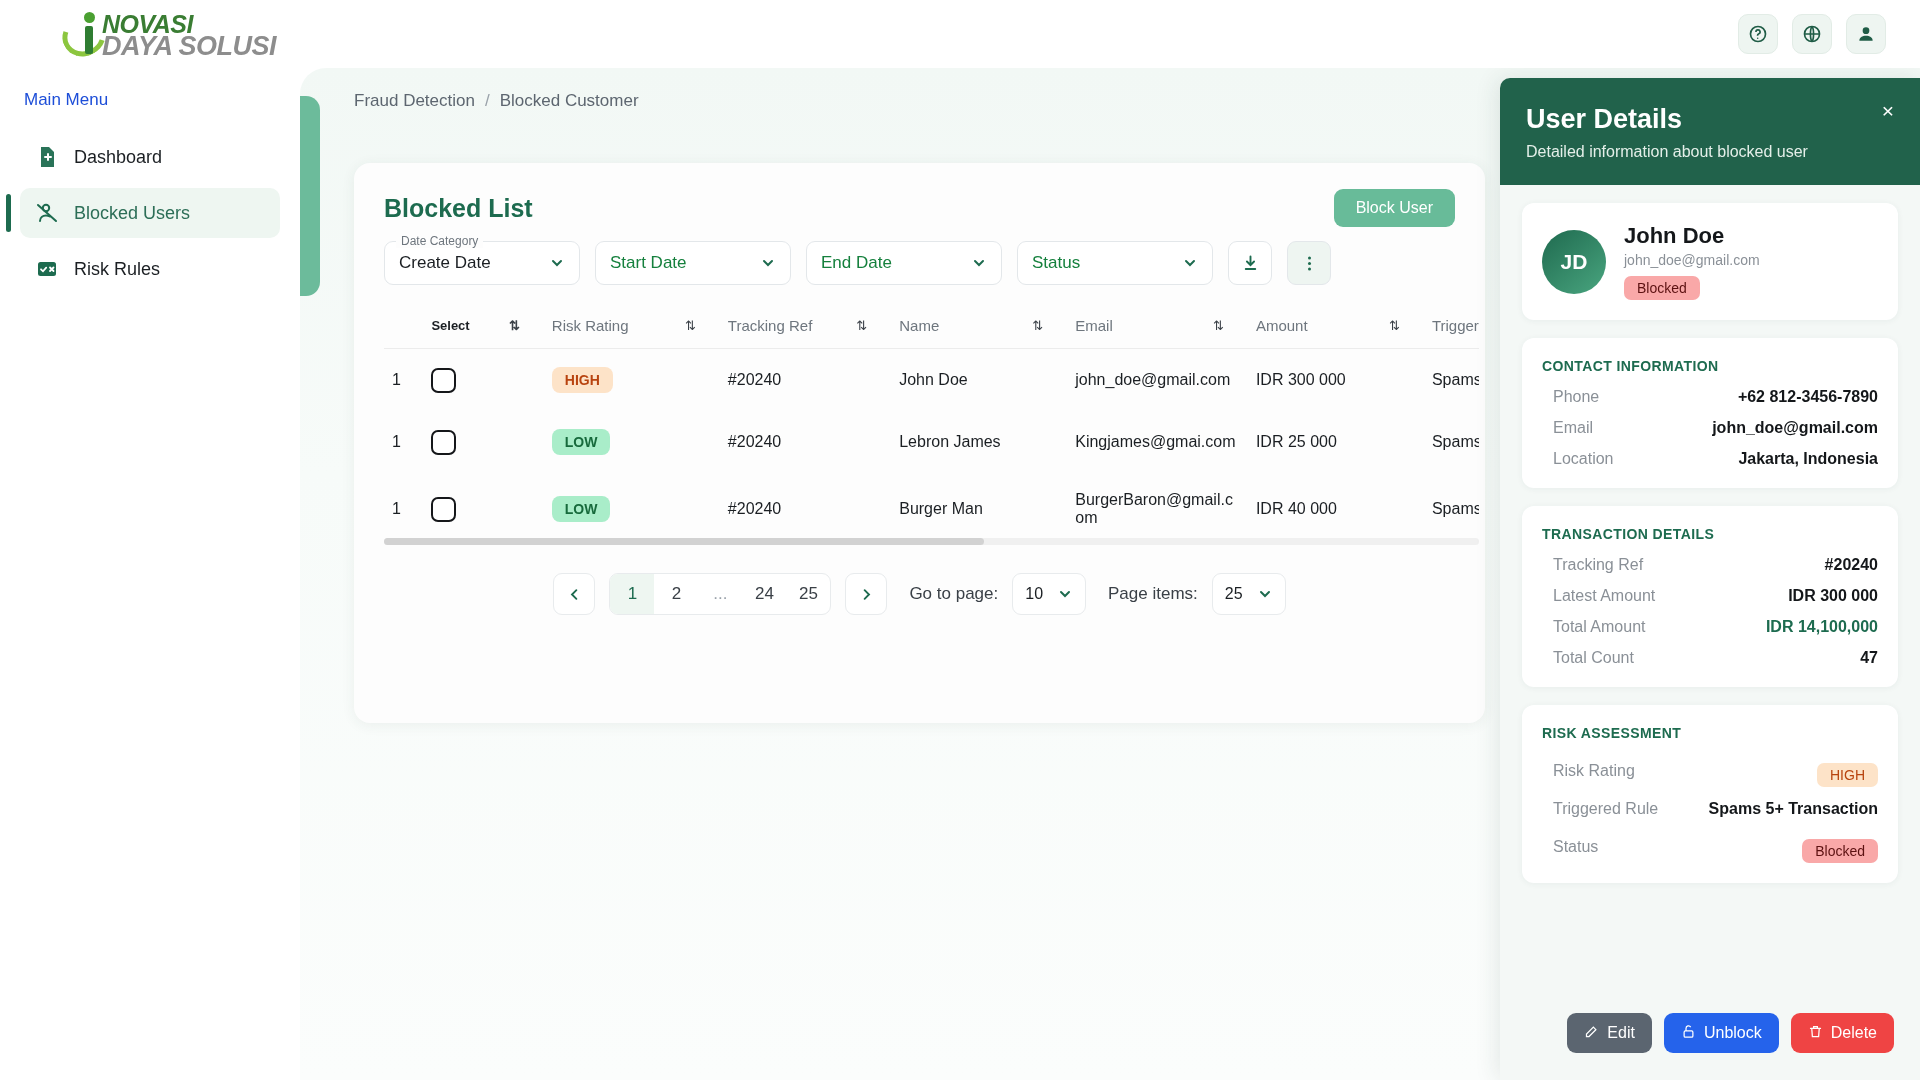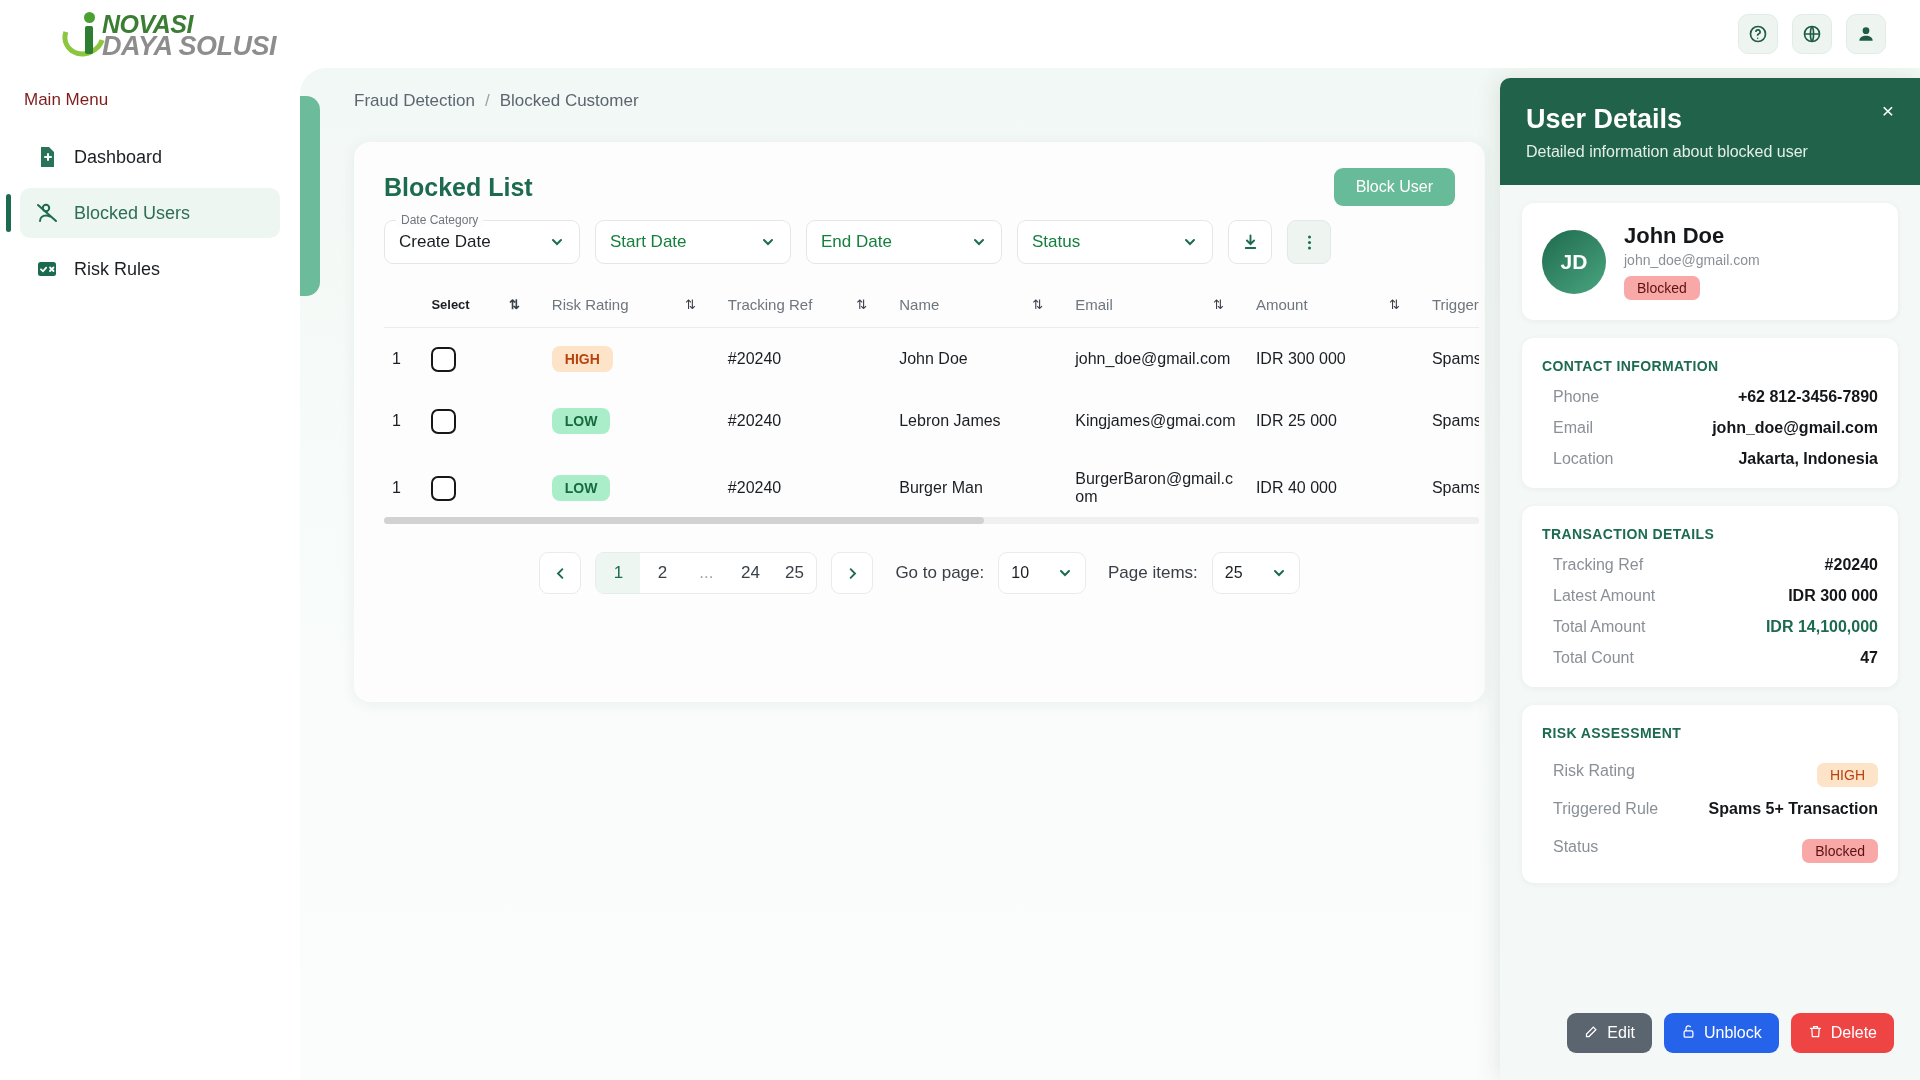--- a/index.html
+++ b/index.html
@@ -48,21 +48,21 @@
     display: flex; align-items: center; justify-content: center;
     color: #1f5c46; cursor: pointer;
   }
   .icon-btn svg { width: 20px; height: 20px; }
 
   
   .sidebar {
     position: absolute; top: 68px; left: 0; width: 300px; height: 1012px;
     background: #ffffff; padding: 22px 20px 0 20px; z-index: 20;
   }
-  .side-title { font-size: 17px; color: #7f1d1d; margin: 0 0 22px 4px; }
+  .side-title { font-size: 17px; color: #1d4ed8; margin: 0 0 22px 4px; }
   .side-item {
     display: flex; align-items: center; gap: 14px;
     height: 50px; padding: 0 14px; border-radius: 10px; margin-bottom: 6px;
     color: #1b1f23; font-size: 18px; cursor: pointer; position: relative;
   }
   .side-item.active { background: #eef6f1; color: #2c6e57; font-weight: 500; }
   .side-item.active::before {
     content: ""; position: absolute; left: -14px; top: 6px;
     width: 5px; height: 38px; background: #1d6b4f; border-radius: 3px;
   }
@@ -82,21 +82,21 @@
     position: absolute; left: 0; top: 28px; width: 20px; height: 200px;
     background: #6cbb9b; border-top-right-radius: 14px; border-bottom-right-radius: 14px;
   }
   .breadcrumb {
     position: absolute; left: 54px; top: 23px; font-size: 17px; color: #5d6670;
     display: flex; gap: 10px; align-items: flex-end;
   }
   .bc-sep { color: #9aa2aa; }
 
   .card {
-    position: absolute; left: 54px; top: 74px; width: 1131px;
+    position: absolute; left: 54px; top: 95px; width: 1131px;
     background: #fdfdfd; border-radius: 16px;
     box-shadow: 0 2px 14px rgba(40,70,60,0.07);
     padding: 26px 30px 30px 30px; height: 560px;
   }
   .card-head { display: flex; justify-content: space-between; align-items: center; }
   .card-title { font-size: 25px; font-weight: 700; color: #1d6b4f; }
   .block-user-btn {
     background: #68bb99; color: #ffffff; border: none; border-radius: 9px;
     padding: 0 22px; height: 38px; font-size: 16px; cursor: pointer;
     font-family: "Liberation Sans", sans-serif;
@@ -177,21 +177,21 @@
   .pg-num {
     min-width: 44px; display: flex; align-items: center; justify-content: center;
     font-size: 17px; color: #3a4047; cursor: pointer;
   }
   .pg-num.active { background: #eef6f1; color: #1d6b4f; }
   .pg-num.dots { color: #9aa2aa; }
   .pg-label { font-size: 17px; color: #3a4047; margin-left: 8px; }
   .pg-select {
     height: 42px; min-width: 70px; border: 1px solid #e8ebed; border-radius: 9px;
     background: #ffffff; display: flex; align-items: center; justify-content: space-between;
-    padding: 0 12px; font-size: 16px; color: #1b1f23; cursor: pointer; gap: 28px;
+    padding: 0 12px; font-size: 16px; color: #1b1f23; cursor: pointer; gap: 14px;
   }
 
   
   .panel {
     position: absolute; right: 0; top: 78px; width: 420px; height: 1002px;
     background: #f4f8f6; box-shadow: -4px 0 22px rgba(30,60,50,0.10);
     border-top-left-radius: 10px; overflow: hidden; z-index: 25;
   }
   .panel-head {
     background: #21624b; color: #ffffff; padding: 26px 26px 24px 26px; position: relative;

